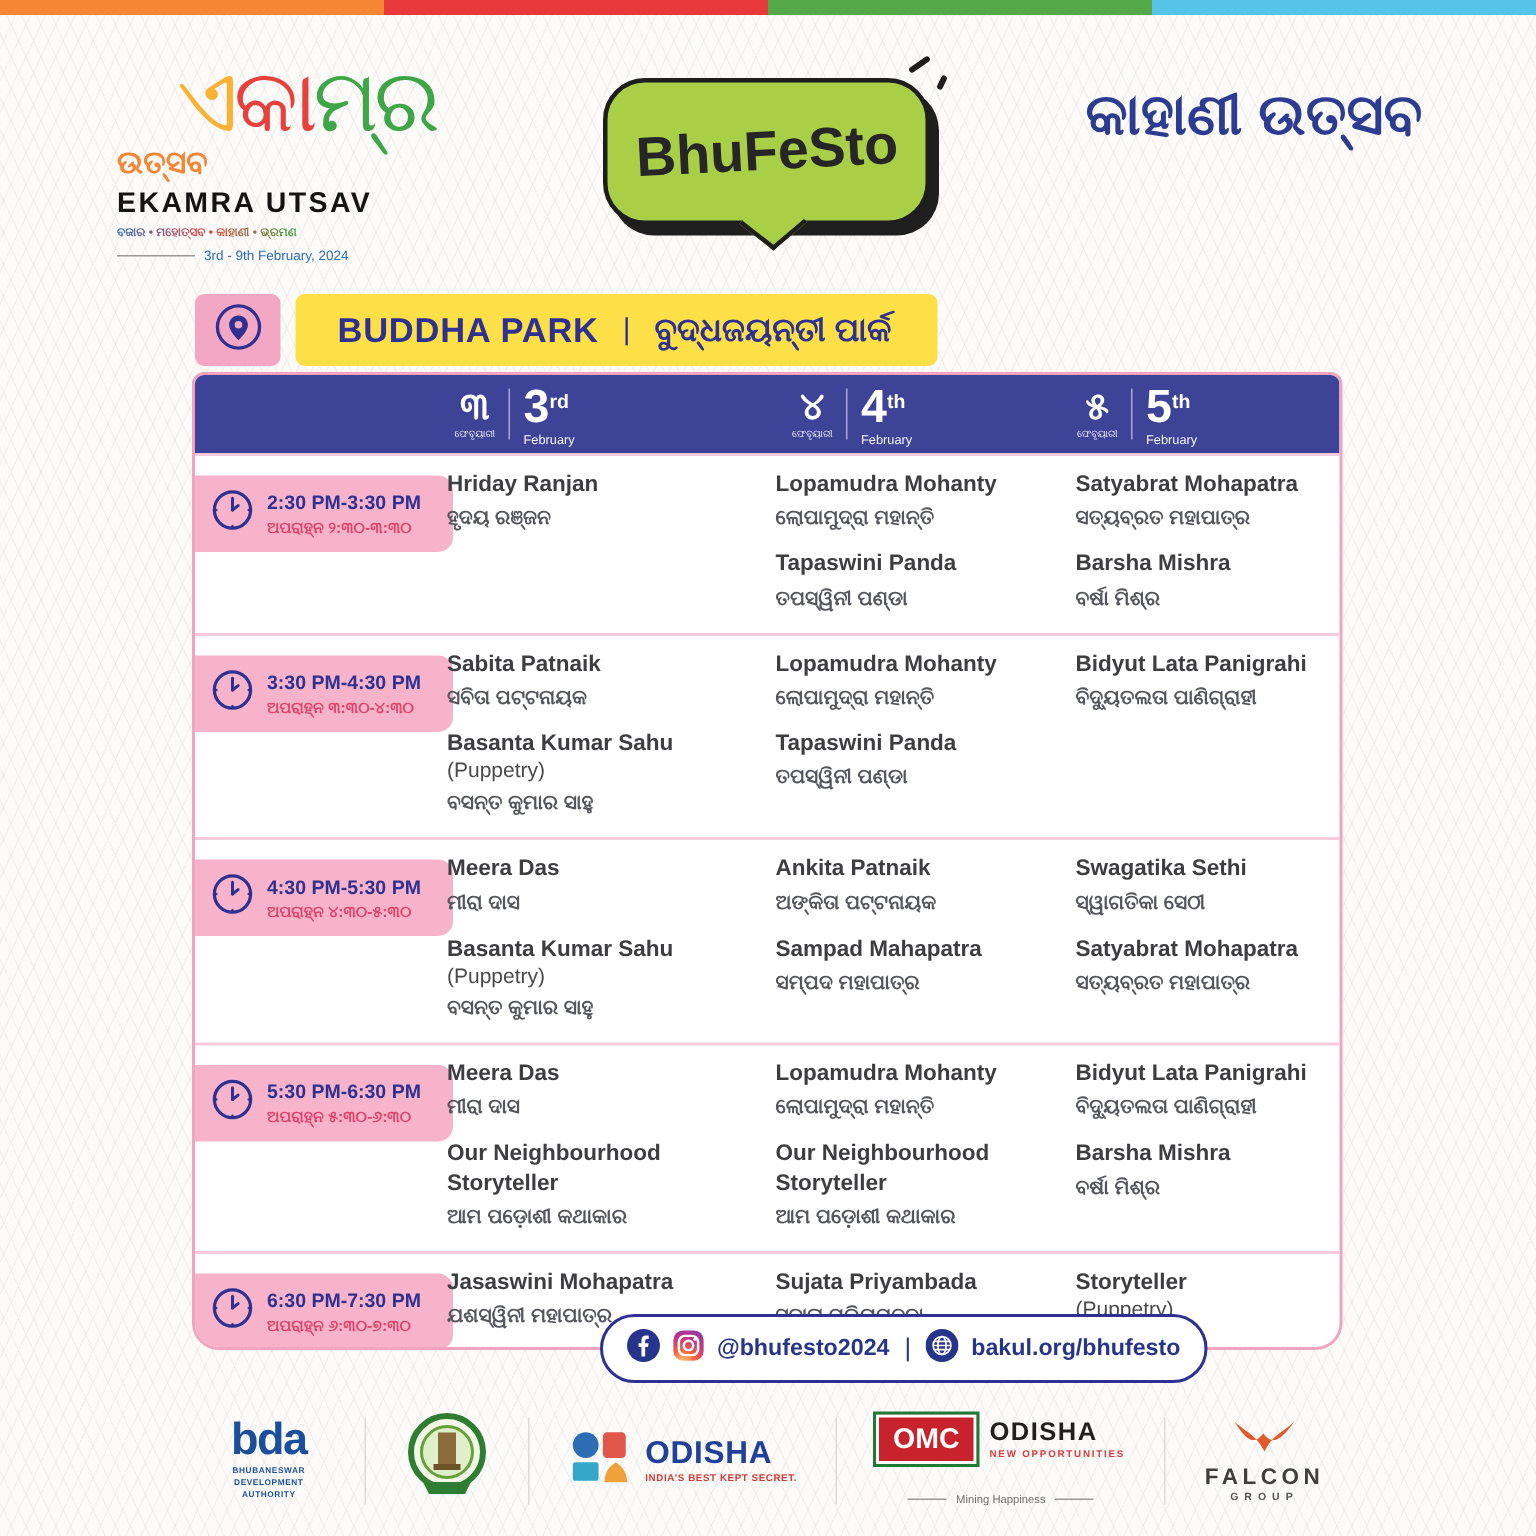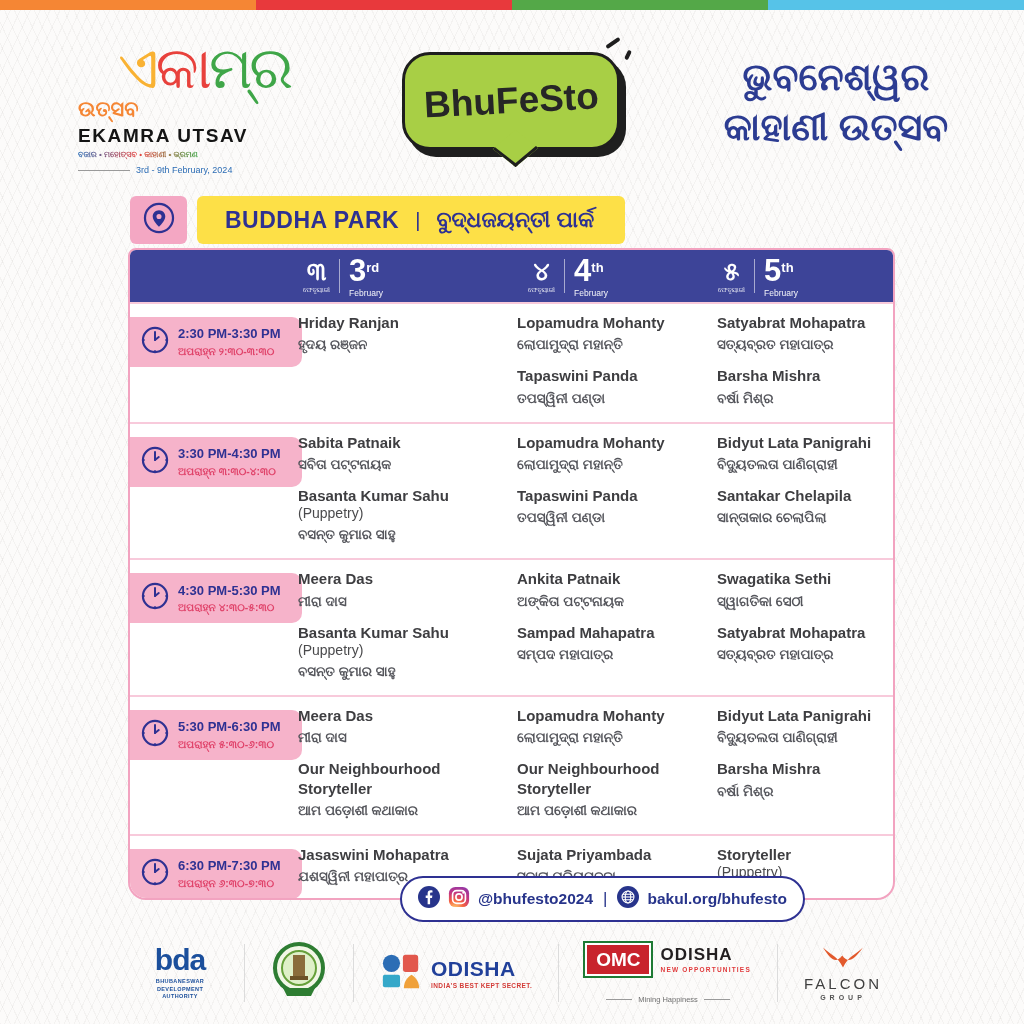--- a/index.html
+++ b/index.html
@@ -86,21 +86,21 @@
   .odt-tag{font-size:6.5px;font-weight:800;color:#d33b37;letter-spacing:.4px;margin-top:3px;}
   .omc{display:flex;flex-direction:column;align-items:center;}
   .omc-top{display:flex;align-items:center;gap:9px;}
   .omc-box{background:#c8232c;color:#fff;font-weight:900;font-size:19px;padding:5px 9px;line-height:1;
     border:2px solid #fff;outline:2px solid #1e7a34;}
   .omc-brand{font-size:17px;font-weight:800;color:#231f20;letter-spacing:1px;line-height:1;}
   .omc-sub{font-size:6.5px;font-weight:800;color:#e03a3c;letter-spacing:1.2px;margin-top:3px;}
   .omc-tagline{display:flex;align-items:center;gap:6px;font-size:7.5px;color:#6f6f6f;margin-top:19px;}
   .omc-tagline i{display:block;width:26px;height:1px;background:#9a9a9a;}
   .falcon{text-align:center;color:#3f3f3f;}
-  .falcon-title{font-size:15px;font-weight:400;letter-spacing:3px;margin-top:2px;line-height:1;}
+  .falcon-title{font-size:15px;font-weight:700;letter-spacing:3px;margin-top:2px;line-height:1;}
   .falcon-sub{font-size:7px;font-weight:700;letter-spacing:4px;color:#555;margin-top:3px;}
 </style>
 </head>
 <body>
 
 <div class="page">
 
   <div class="strip">
     <span class="c-orange"></span>
     <span class="c-red"></span>
@@ -122,21 +122,20 @@
   <div class="bubble-wrap">
     <div class="bubble">
       <span class="bubble-text">BhuFeSto</span>
       <span class="accent a1"></span>
       <span class="accent a2"></span>
       <span class="tail"></span>
     </div>
   </div>
 
   <div class="odia-title">
-    <div>ଭୁବନେଶ୍ୱର</div>
     <div>କାହାଣୀ ଉତ୍ସବ</div>
   </div>
 
   <div class="venue-icon-box">
     <span>
       <svg width="34" height="34" viewBox="0 0 40 40">
           <circle cx="20" cy="20" r="16.5" fill="none" stroke="#2e3192" stroke-width="2.6"></circle>
           <path d="M20 11c-4.1 0-7.4 3.3-7.4 7.3 0 5.5 7.4 12 7.4 12s7.4-6.5 7.4-12c0-4-3.3-7.3-7.4-7.3zm0 10.2a3 3 0 1 1 0-6 3 3 0 0 1 0 6z" fill="#2e3192"></path>
         </svg>
     </span>
@@ -242,24 +241,20 @@
           </div>
         <div class="entry">
             <div class="e-en">Tapaswini Panda</div>
             <div class="e-od">ତପସ୍ୱିନୀ ପଣ୍ଡା</div>
           </div>
       </div>
       <div>
         <div class="entry">
             <div class="e-en">Bidyut Lata Panigrahi</div>
             <div class="e-od">ବିଦ୍ୟୁତଲତା ପାଣିଗ୍ରାହୀ</div>
-          </div>
-        <div class="entry">
-            <div class="e-en">Santakar Chelapila</div>
-            <div class="e-od">ସାନ୍ତାକାର ଚେଲାପିଲା</div>
           </div>
       </div>
     </div>
 
     <div class="trow r3">
       <div class="tpill">
         <span><svg width="30" height="30" viewBox="0 0 36 36">
               <circle cx="18" cy="18" r="14.5" fill="none" stroke="#2e3192" stroke-width="2.6"></circle>
               <line x1="18" y1="18" x2="18" y2="8.5" stroke="#2e3192" stroke-width="2.4" stroke-linecap="round"></line>
               <line x1="18" y1="18" x2="22.5" y2="14.5" stroke="#2e3192" stroke-width="2.4" stroke-linecap="round"></line>

